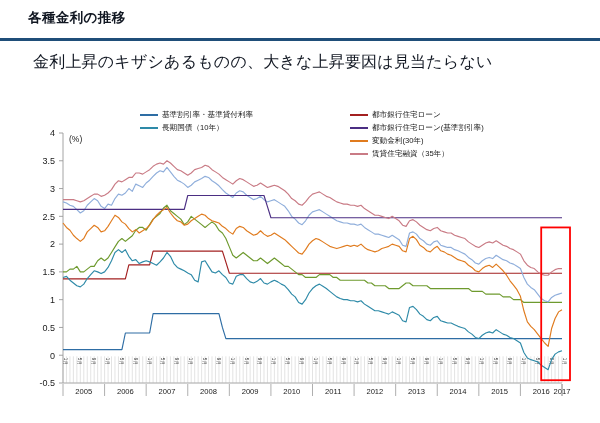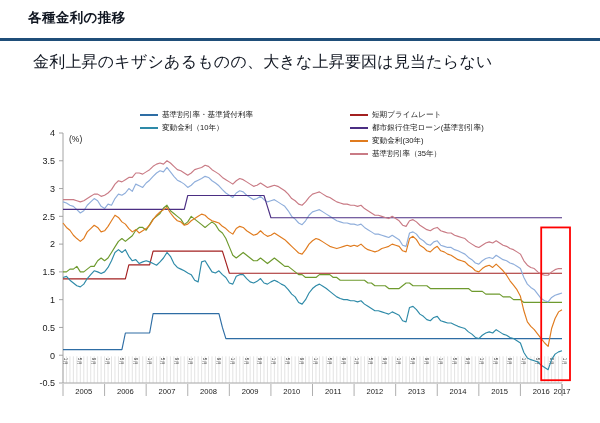--- a/index.html
+++ b/index.html
@@ -84,39 +84,39 @@
   <div class="subtitle">金利上昇のキザシあるものの、大きな上昇要因は見当たらない</div>
 
   <div class="legend">
     <div class="legend-col left">
       <div class="leg-item">
         <span class="leg-swatch" style="border-top-color: rgb(46, 109, 164);"></span>
         <span class="leg-label">基準割引率・基準貸付利率</span>
       </div>
       <div class="leg-item">
         <span class="leg-swatch" style="border-top-color: rgb(46, 138, 168);"></span>
-        <span class="leg-label">変動金利（10年）</span>
+        <span class="leg-label">長期国債（10年）</span>
       </div>
     </div>
     <div class="legend-col right">
       <div class="leg-item">
         <span class="leg-swatch" style="border-top-color: rgb(163, 32, 32);"></span>
-        <span class="leg-label">短期プライムレート</span>
+        <span class="leg-label">都市銀行住宅ローン</span>
       </div>
       <div class="leg-item">
         <span class="leg-swatch" style="border-top-color: rgb(75, 46, 131);"></span>
         <span class="leg-label">都市銀行住宅ローン(基準割引率)</span>
       </div>
       <div class="leg-item">
         <span class="leg-swatch" style="border-top-color: rgb(224, 123, 30);"></span>
         <span class="leg-label">変動金利(30年)</span>
       </div>
       <div class="leg-item">
         <span class="leg-swatch" style="border-top-color: rgb(201, 123, 133);"></span>
-        <span class="leg-label">基準割引率（35年）</span>
+        <span class="leg-label">賃貸住宅融資（35年）</span>
       </div>
     </div>
   </div>
 
   <div class="plot-wrap">
     <svg class="chart" id="chart-svg" width="600" height="298" viewBox="0 0 600 298">
         <text x="69" y="17" class="unit-label">(%)</text>
         <line x1="63" y1="8" x2="63" y2="258" stroke="#9a9a9a" stroke-width="0.9"></line>
         <line x1="59" y1="258" x2="63" y2="258" stroke="#9a9a9a" stroke-width="0.9"></line>
         <text x="55" y="261.3" class="ytick-label" text-anchor="end">-0.5</text>

